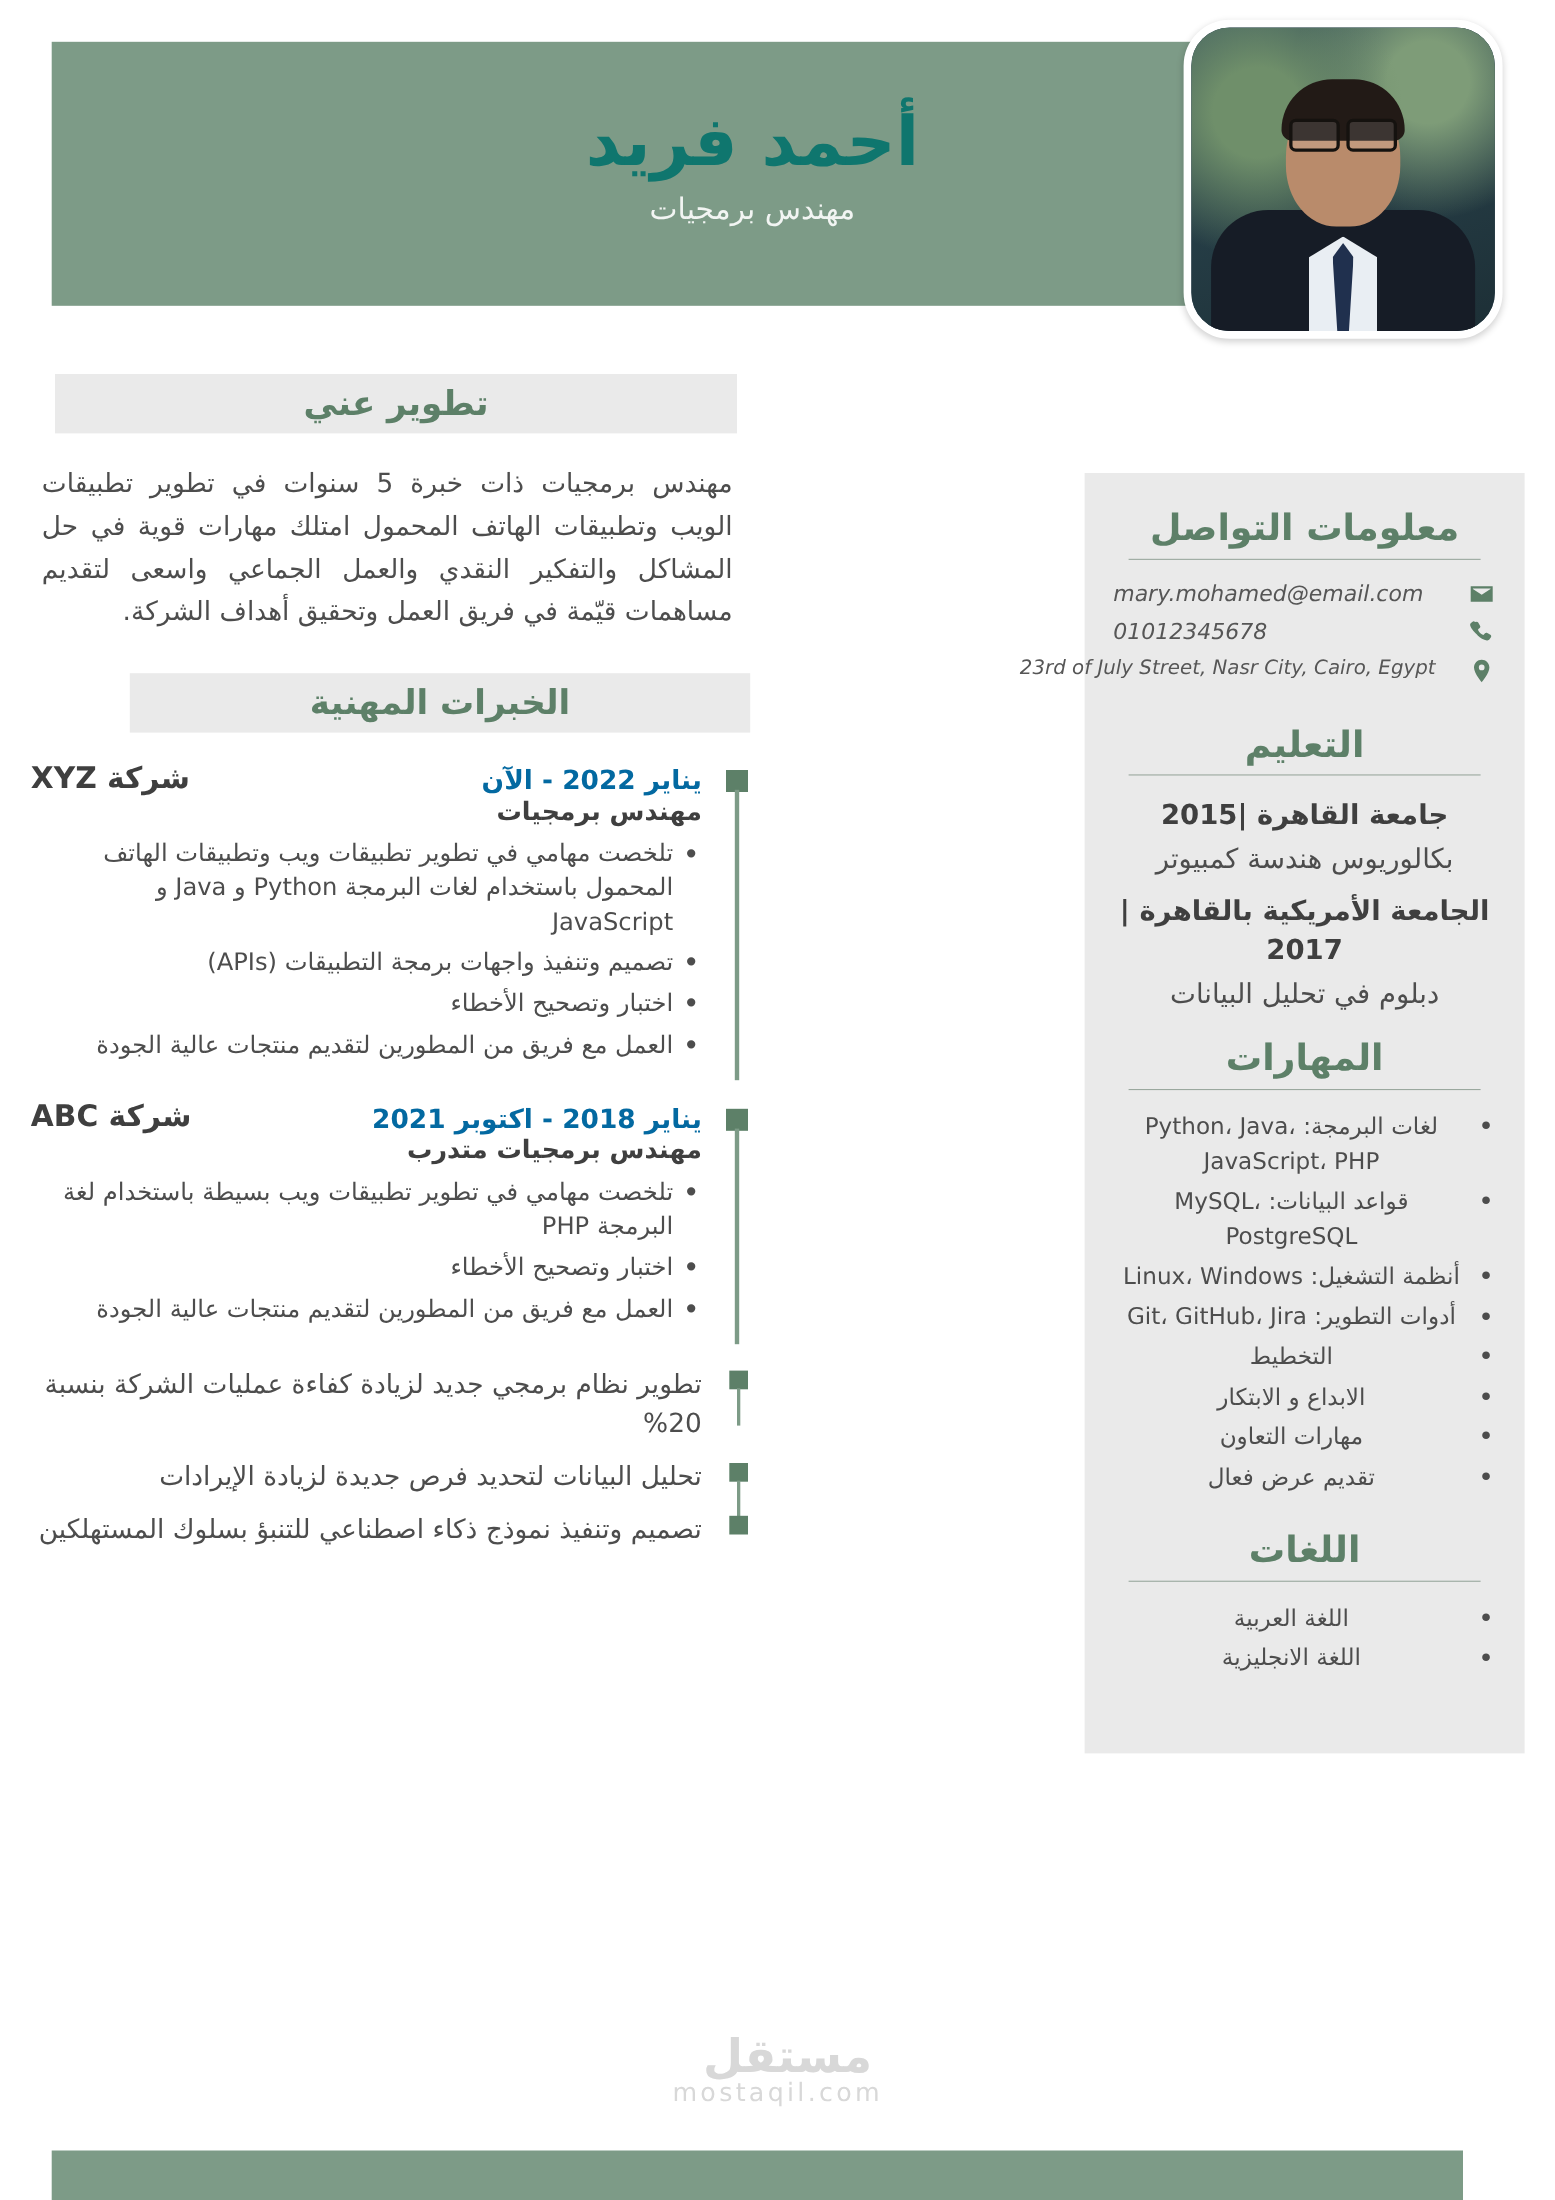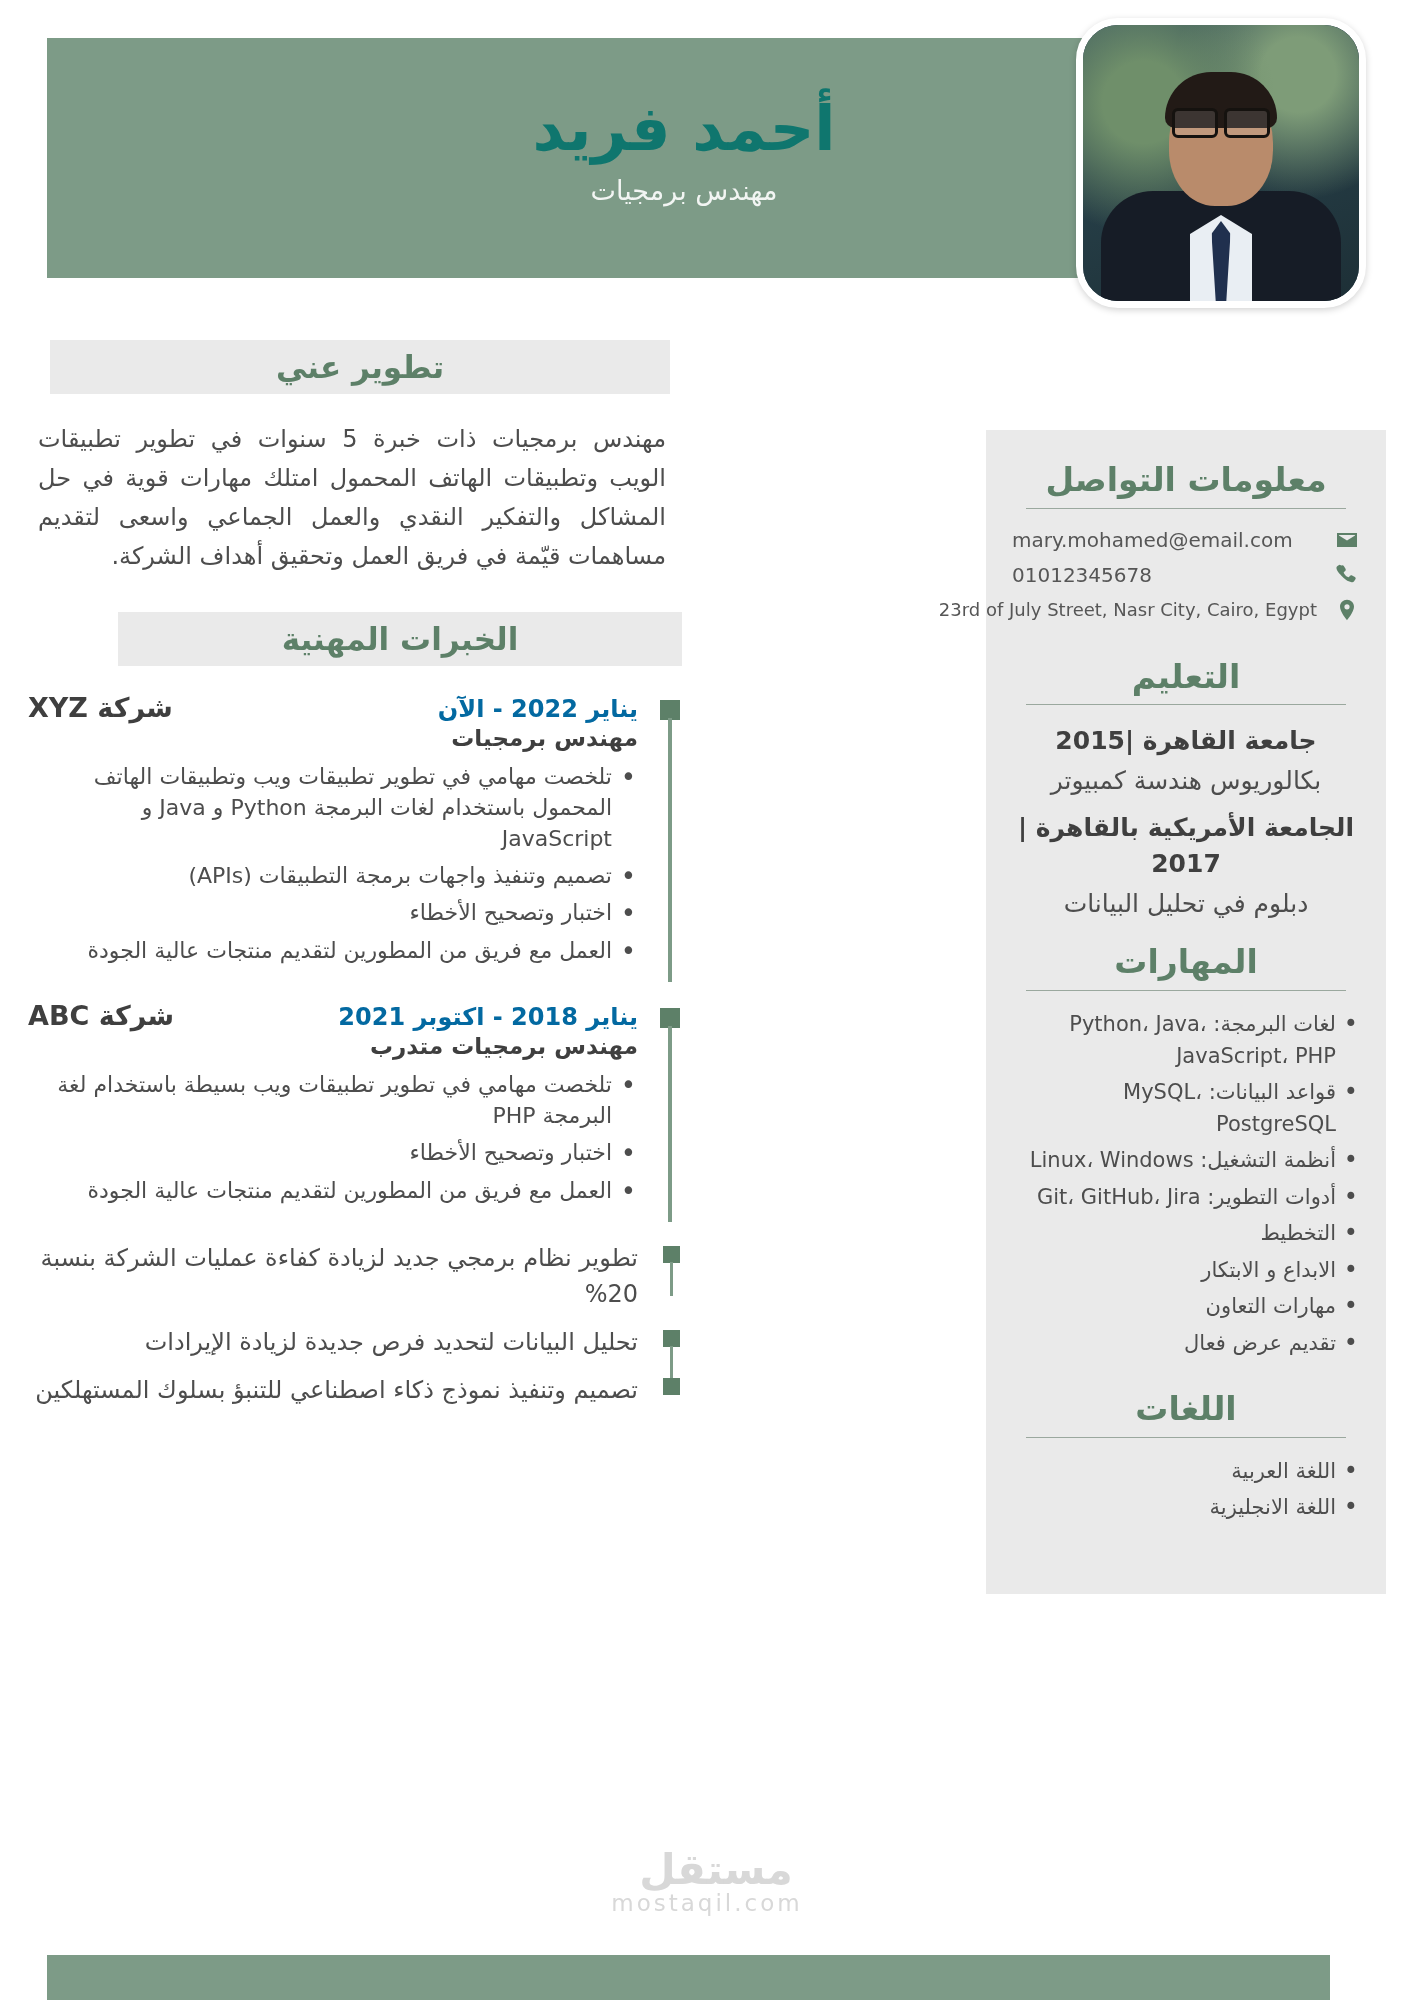--- a/index.html
+++ b/index.html
@@ -179,22 +179,22 @@
     width:3px; background:#7d9b87;
   }
   .ach-text{
     font-size:24px; line-height:1.5; color:#4d4d4d;
     text-align:right;
   }
 
   
   .contact-rows{ margin-bottom:34px; }
   .c-row{
-    display:flex; align-items:center; justify-content:flex-start;
-    gap:17px; margin-bottom:9px;
+    display:flex; justify-content:flex-start;
+    gap:29px; margin-bottom:9px;font-style:italic;
   }
   .c-icon{
     width:26px; height:26px; flex:0 0 26px;
     display:flex; align-items:center; justify-content:center;
   }
   .c-icon svg{ width:24px; height:24px; fill:#5d8068; }
   .c-text{
     flex:1; text-align:left; direction:ltr;
     font-size:20px; color:#565656; white-space:nowrap;
   }
@@ -207,21 +207,21 @@
   }
   .edu-sub{
     font-size:25px; color:#4d4d4d;
     text-align:center; line-height:1.45; margin-bottom:10px;
   }
 
   
   .side-list{ list-style:none; margin-bottom:30px; }
   .side-list li{
     font-size:21px; line-height:1.5; color:#4d4d4d;
-    text-align:right; position:relative;
+    text-align:center; position:relative;
     padding-right:24px; margin-bottom:5px;
   }
   .side-list li:before{
     content:"•"; position:absolute; right:2px; top:-3px;
     font-size:24px; color:#4d4d4d;
   }
 
   
   .watermark{
     position:absolute; left:0; right:0; top:1845px;

